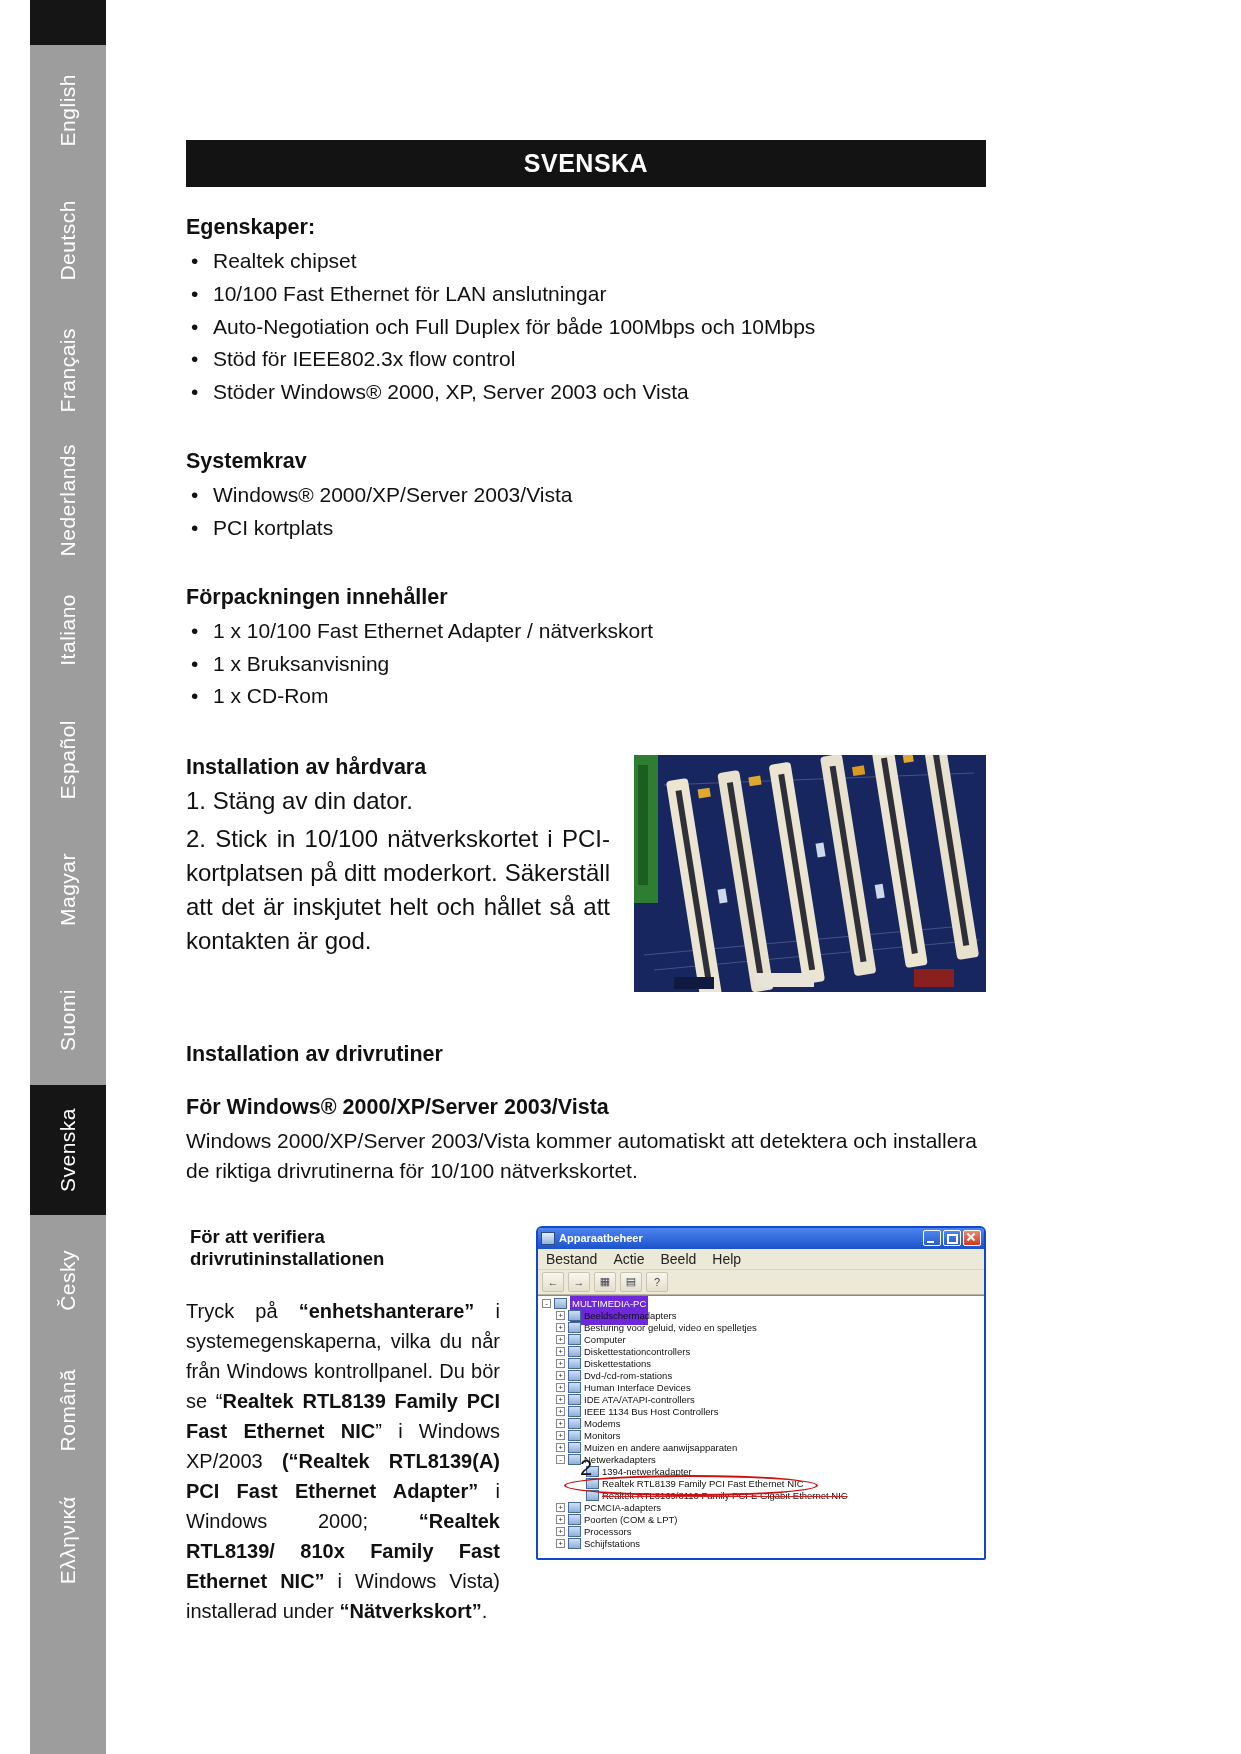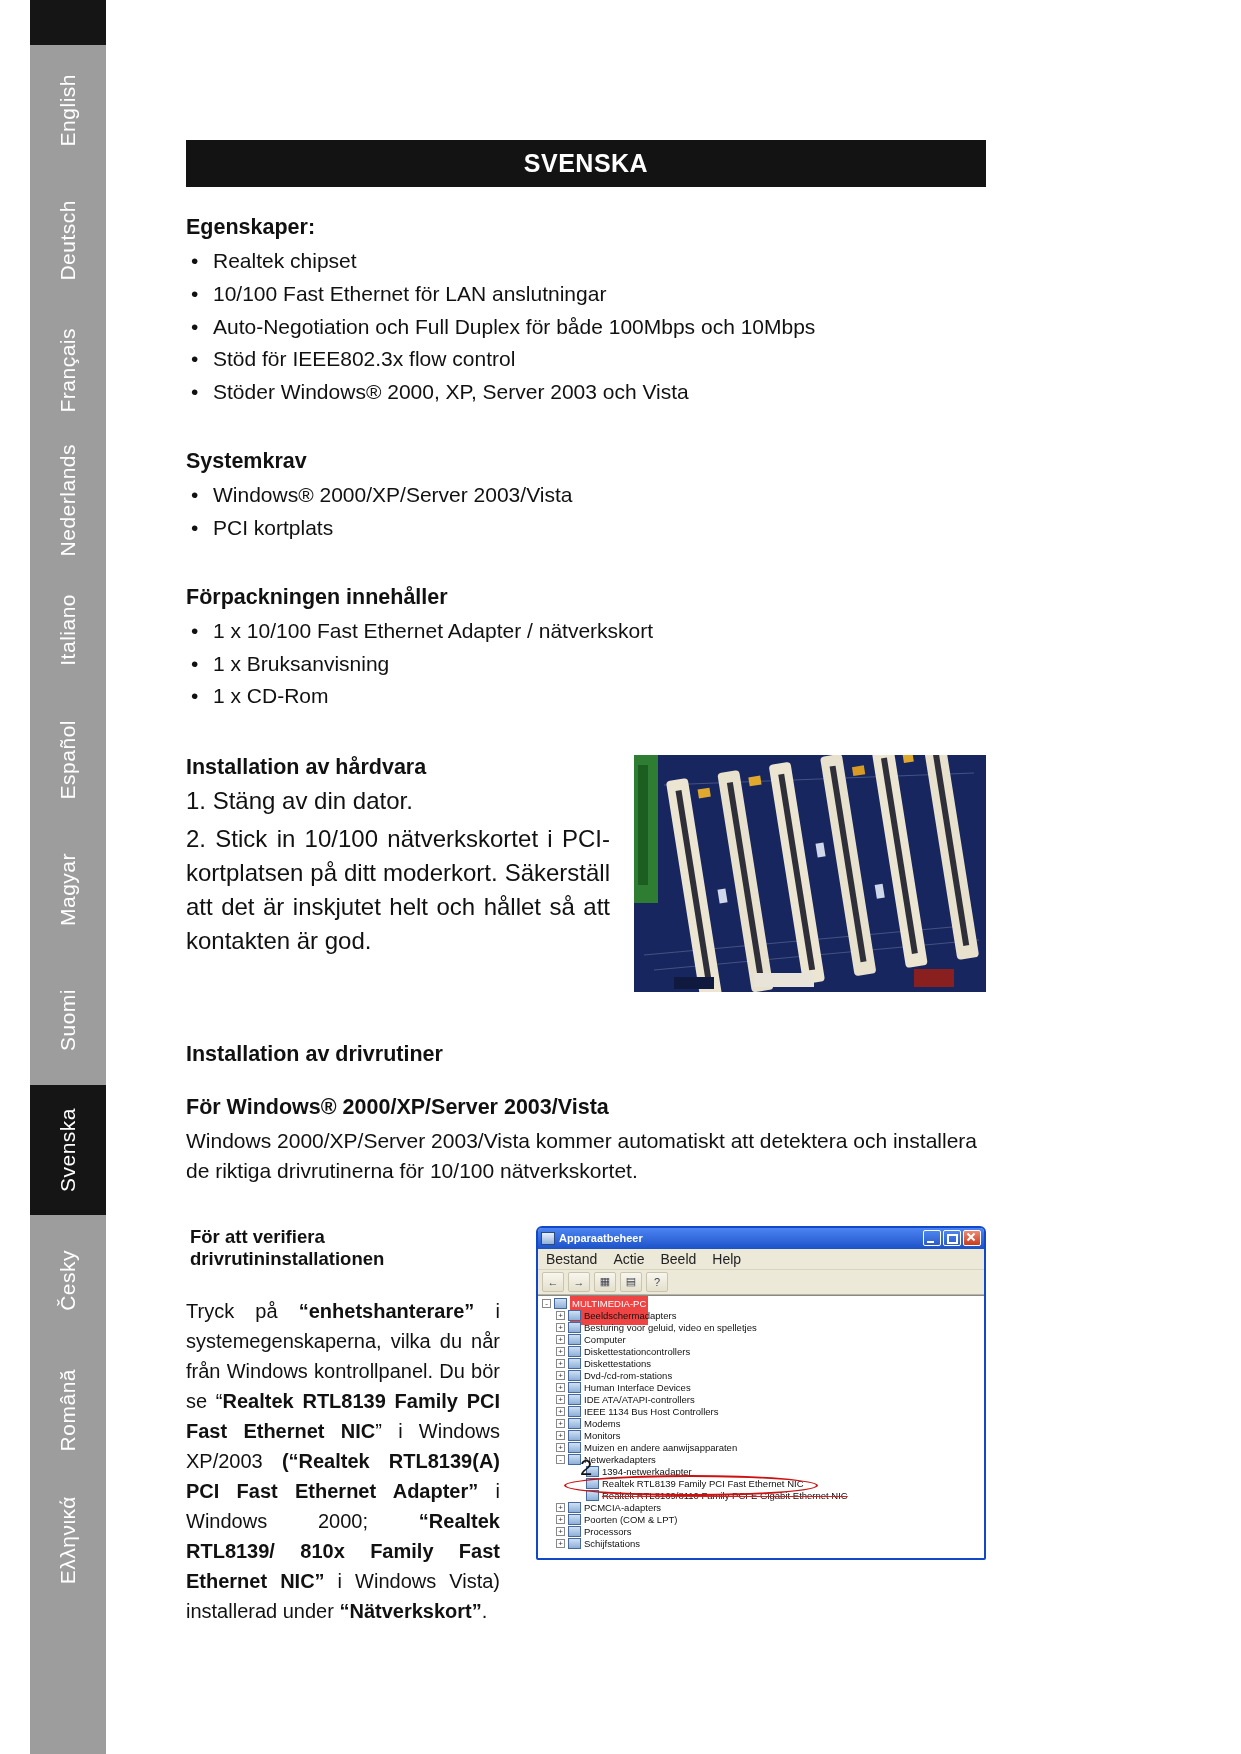--- a/index.html
+++ b/index.html
@@ -46,21 +46,21 @@
   .wb.close::before{transform:rotate(45deg);} .wb.close::after{transform:rotate(-45deg);}
   .xpmenu{background:#ece9d8;font-size:14px;padding:2px 8px;display:flex;gap:16px;border-bottom:1px solid #d8d4c0;color:#222;}
   .xptools{background:#ece9d8;padding:2px 4px;display:flex;gap:4px;border-bottom:1px solid #b8b4a0;}
   .tbtn{width:20px;height:18px;border:1px solid #c8c4b0;border-radius:2px;background:linear-gradient(#f8f6ee,#e4e0cc);font-size:11px;display:flex;align-items:center;justify-content:center;color:#445;}
   .tree{background:#fff;position:relative;padding:2px 0 4px 2px;height:256px;overflow:hidden;font-size:9.5px;border-top:1px solid #888;}
   .trow{display:flex;align-items:center;height:12px;white-space:nowrap;}
   .texp{width:9px;height:9px;box-sizing:border-box;border:1px solid #888;background:#fff;font-size:8px;line-height:7px;text-align:center;margin-right:3px;color:#333;flex:0 0 auto;}
   .texp:empty{visibility:hidden;}
   .ticon{width:11px;height:9px;background:linear-gradient(#cfe0f4,#8fb0d8);border:1px solid #46689a;margin-right:3px;flex:0 0 auto;}
   .i0{padding-left:2px;} .i1{padding-left:16px;} .i2{padding-left:34px;}
-  .sel{background:#ef4444;color:#fff;padding:16px 2px;}
+  .sel{background:#6d28d9;color:#fff;padding:16px 2px;}
   .crossed{text-decoration:line-through;text-decoration-color:#cc2222;}
   .ring{position:absolute;left:26px;top:179px;width:250px;height:17px;border:2px solid #cc1111;border-radius:50%;}
   .pagenum{position:absolute;left:186px;width:800px;top:1455px;text-align:center;font-size:22px;}
 </style>
 </head>
 <body>
 
 <div class="sidebar">
   <div class="cap"></div>
   <div class="lang">

